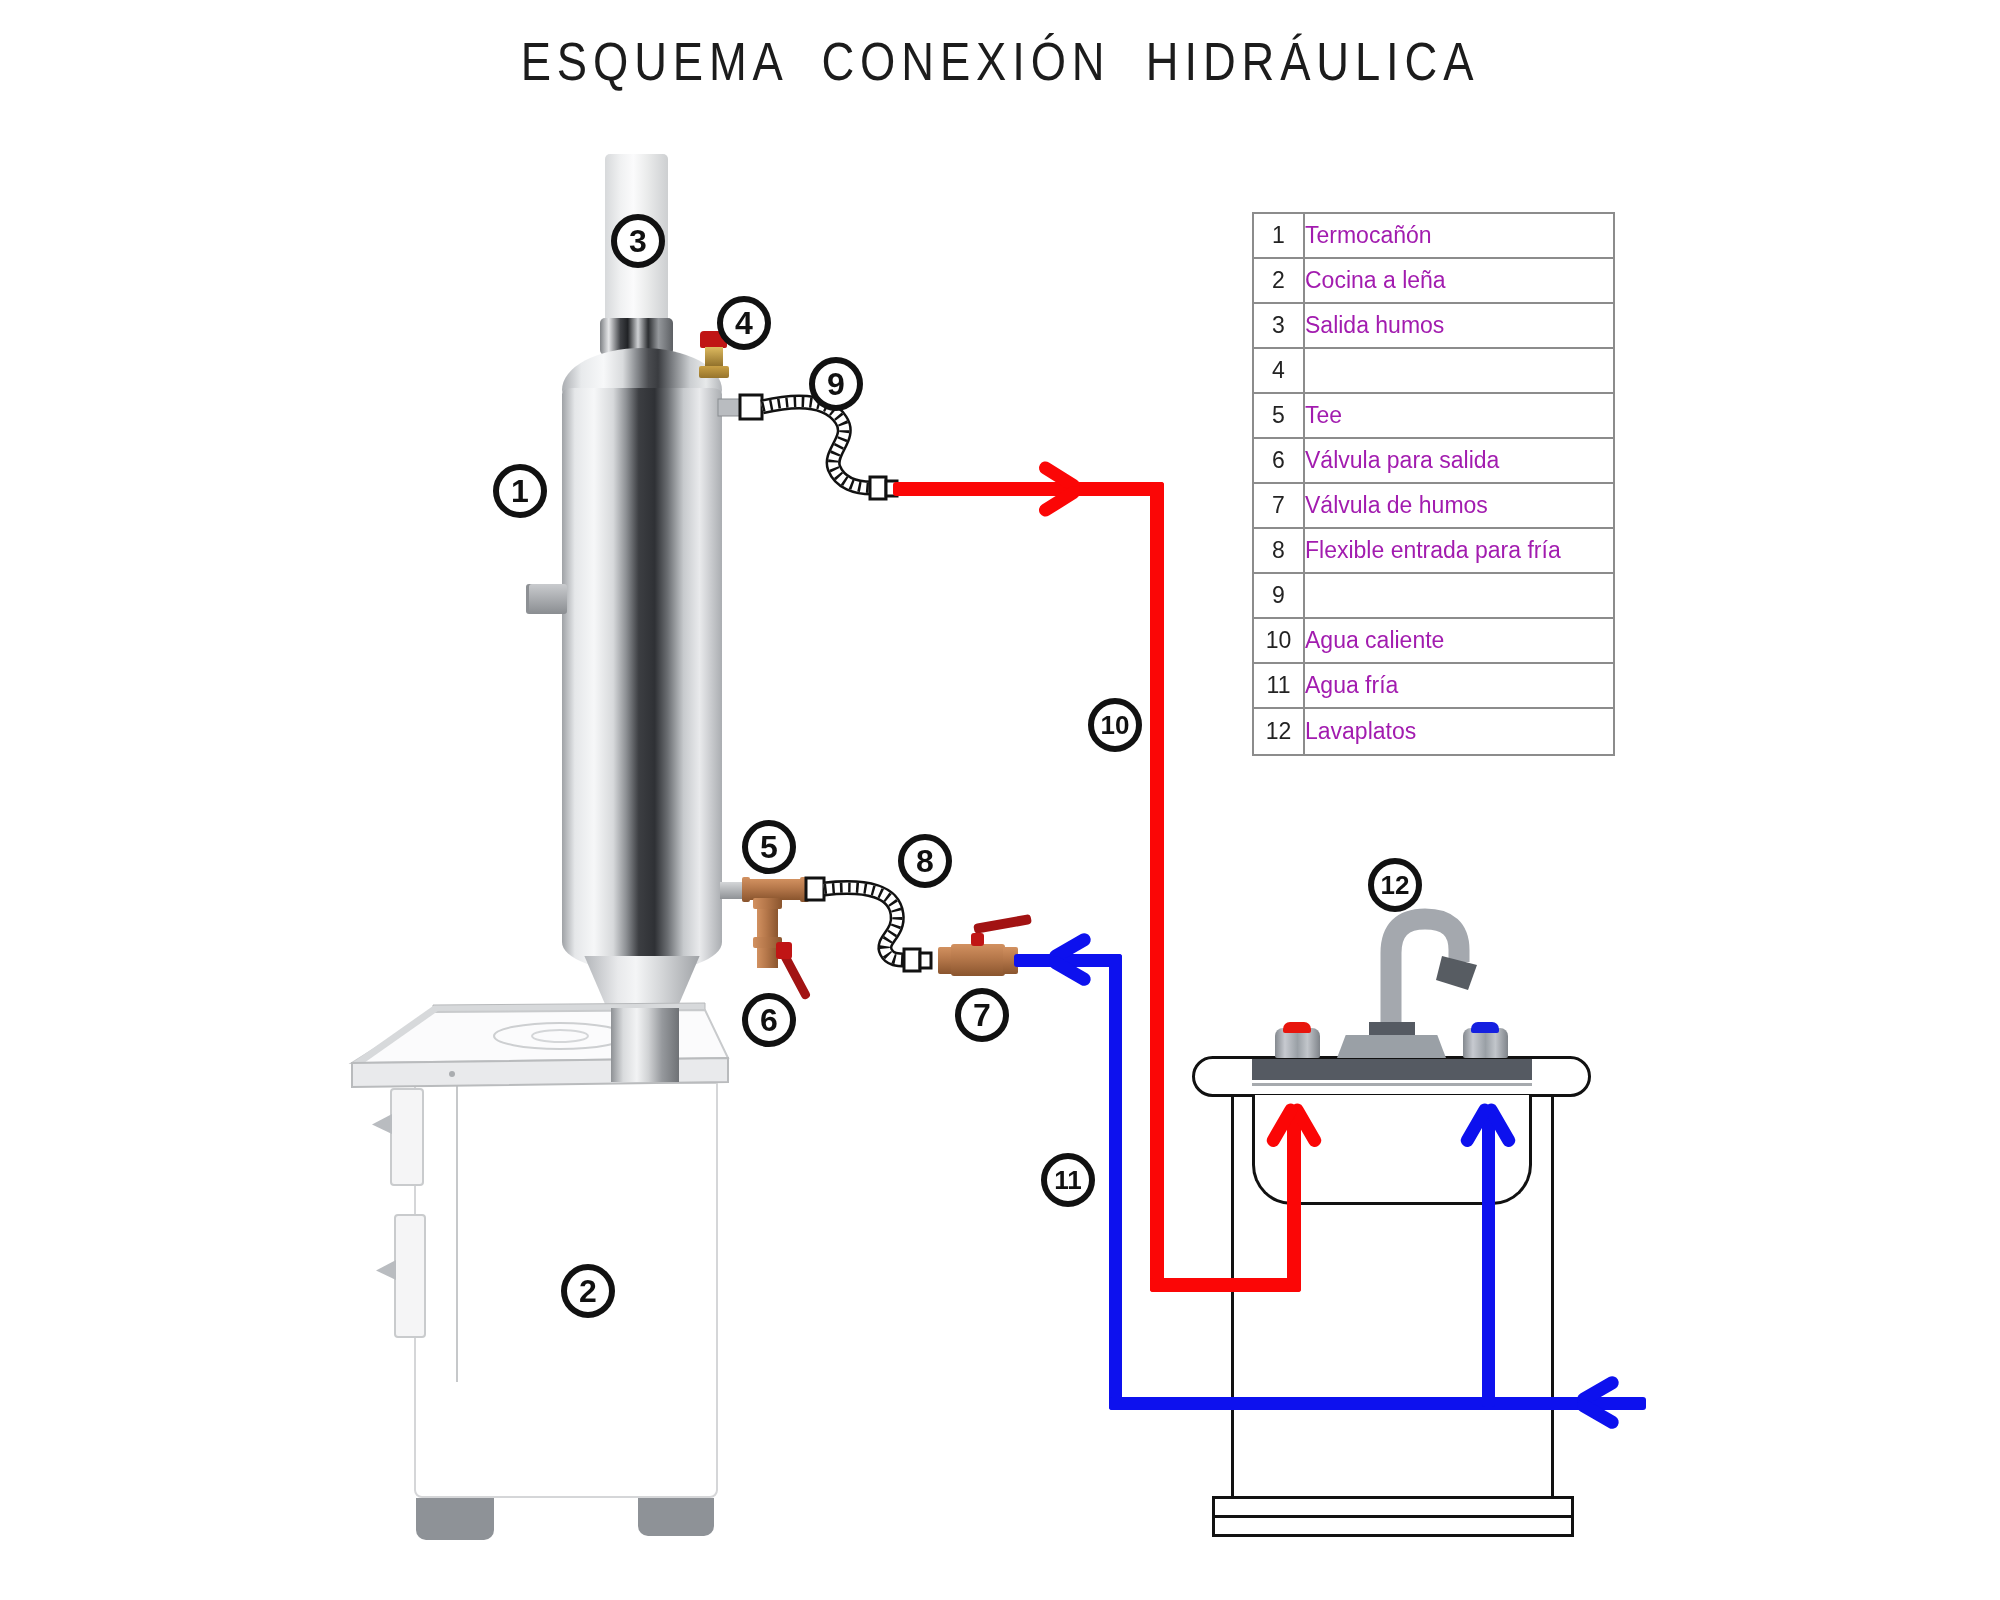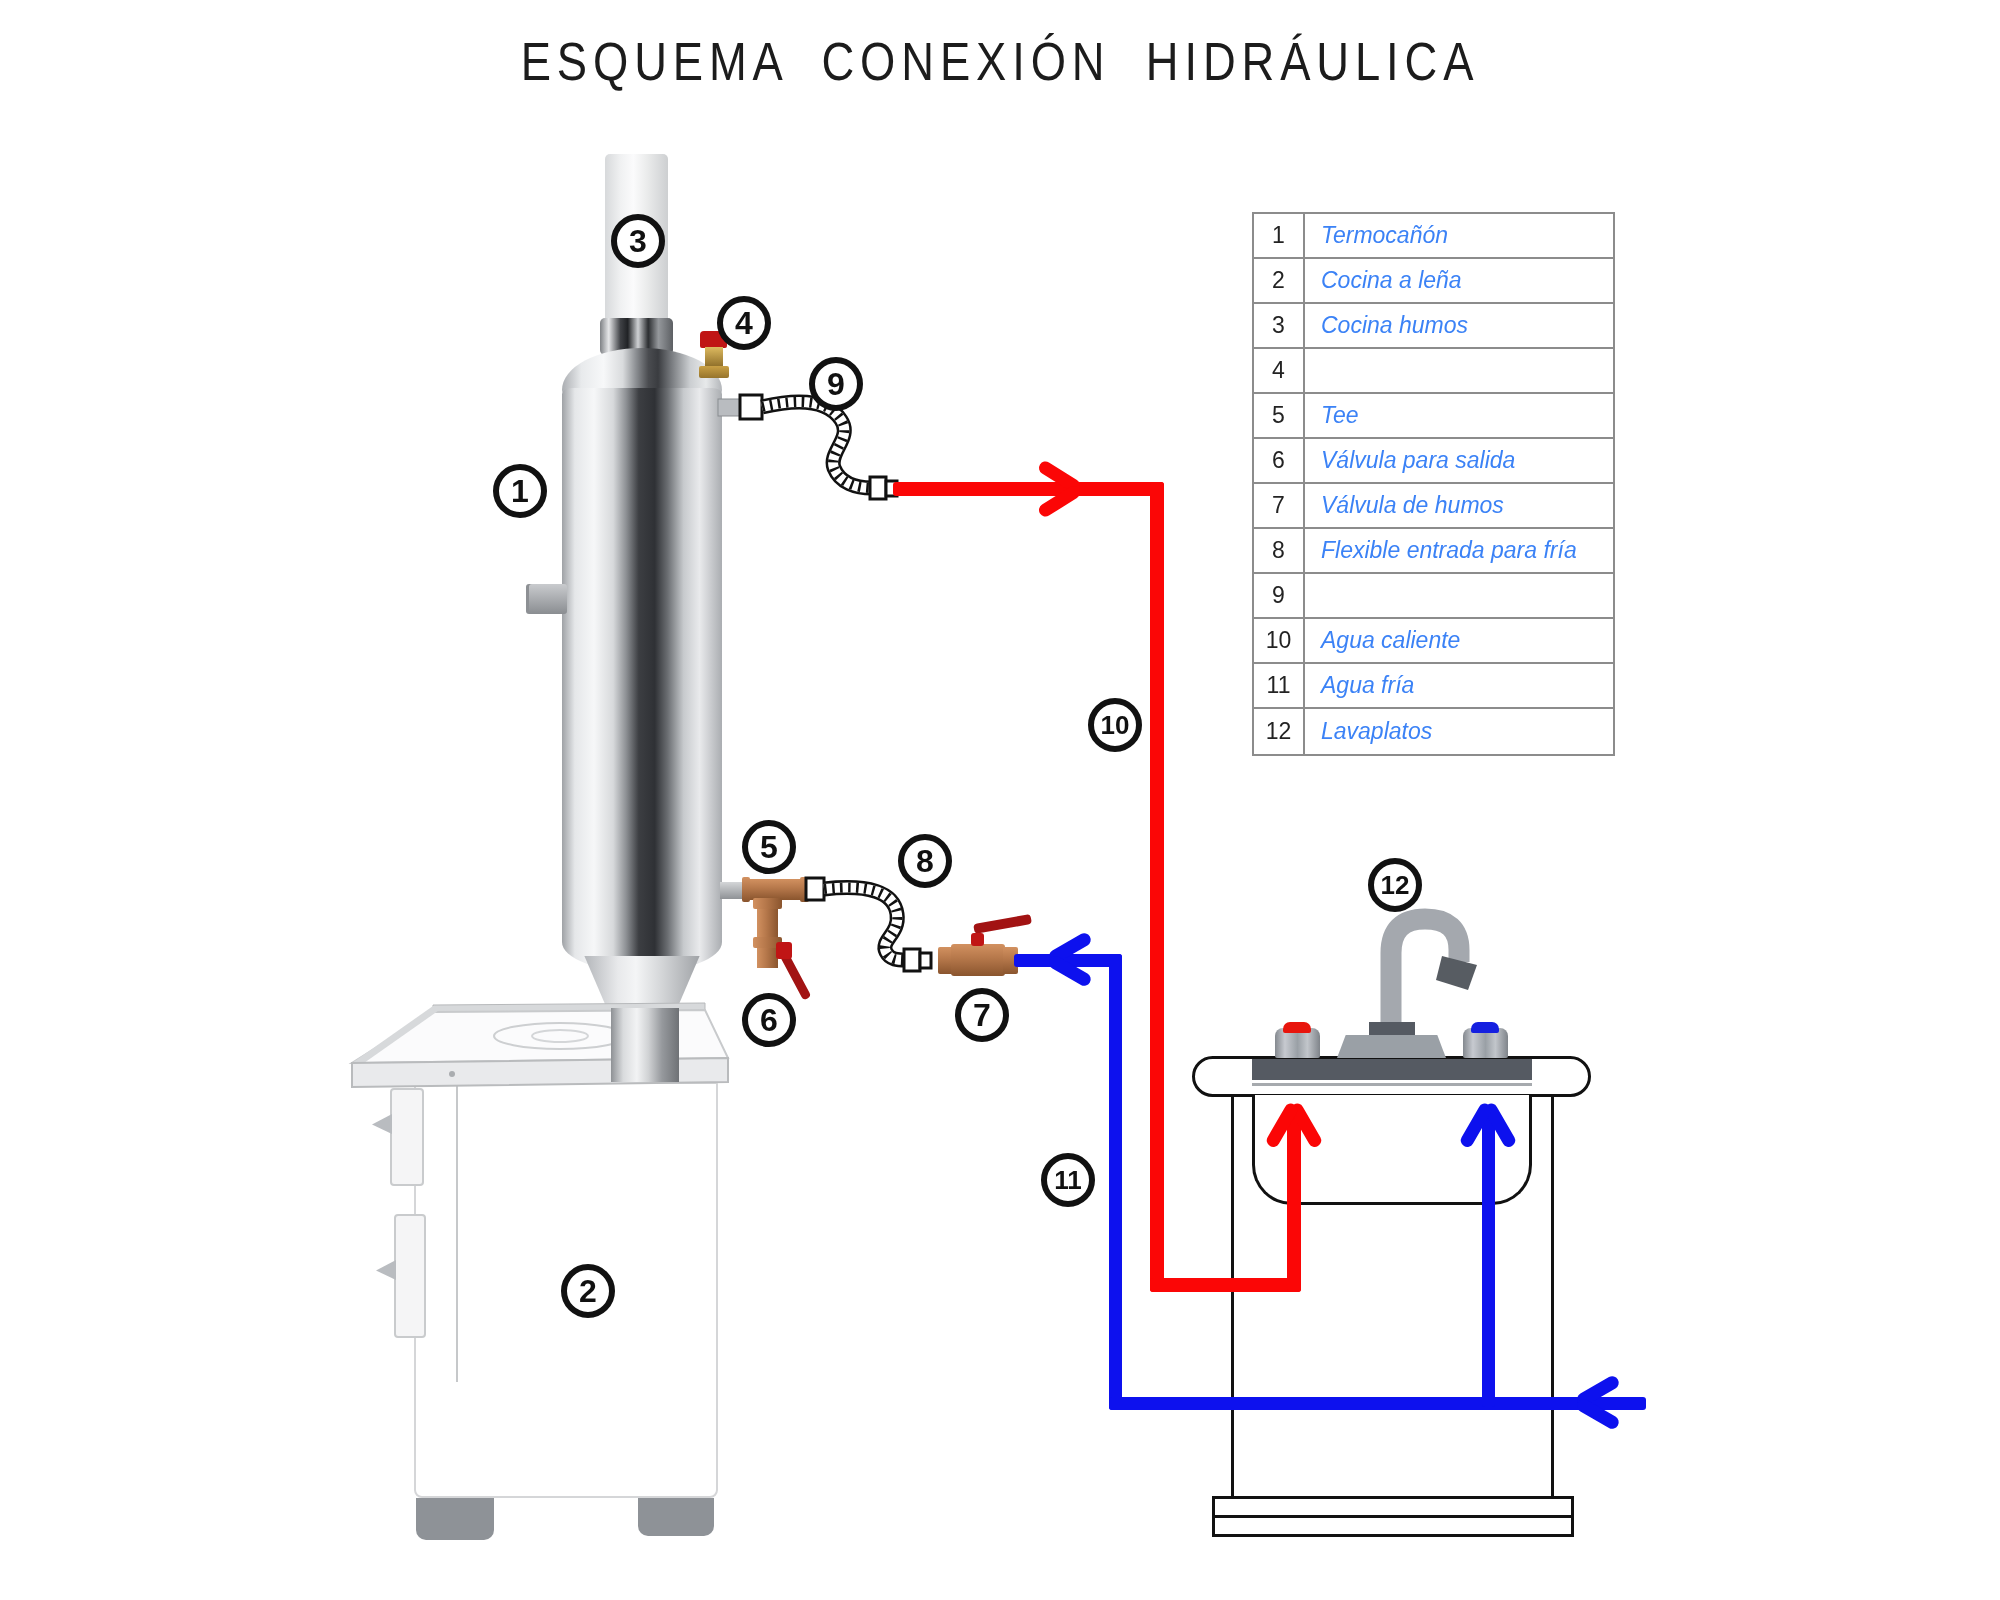--- a/index.html
+++ b/index.html
@@ -12,21 +12,21 @@
          font-size:54px;letter-spacing:7px;word-spacing:20px;color:#1c1c1c;
          font-weight:400;transform:scaleX(.84);transform-origin:50% 50%;z-index:9;}
 
   
   .legend{position:absolute;left:1252px;top:212px;width:363px;border:2px solid #8c8c8c;
           background:#fff;z-index:9;box-sizing:border-box;}
   .legend-row{display:flex;height:45px;box-sizing:border-box;}
   .legend-row:not(:last-child){border-bottom:2px solid #8c8c8c;}
   .legend-num{width:51px;border-right:2px solid #8c8c8c;display:flex;align-items:center;
               justify-content:center;font-size:23px;color:#232323;box-sizing:border-box;}
-  .legend-label{flex:1;display:flex;align-items:center;padding-left:16px;font-size:23px;color:#3b82f6;font-style:italic;}
+  .legend-label{flex:1;display:flex;align-items:center;font-size:23px;color:#a21caf;}
 
   
   .callout{position:absolute;width:54px;height:54px;border:6px solid #111;border-radius:50%;
            background:#fff;box-sizing:border-box;display:flex;align-items:center;justify-content:center;
            font-weight:bold;color:#111;z-index:8;}
 
   
   .chimney{left:605px;top:154px;width:63px;height:168px;border-radius:5px 5px 0 0;
     background:linear-gradient(90deg,#d7d9db 0%,#f0f1f2 25%,#fbfbfc 45%,#eceded 65%,#cdcfd1 100%);}
   .collar{left:600px;top:318px;width:73px;height:37px;border-radius:5px;
@@ -120,21 +120,21 @@
         <div class="legend-label">Termocañón</div>
       </div>
 
       <div class="legend-row">
         <div class="legend-num">2</div>
         <div class="legend-label">Cocina a leña</div>
       </div>
 
       <div class="legend-row">
         <div class="legend-num">3</div>
-        <div class="legend-label">Cocina humos</div>
+        <div class="legend-label">Salida humos</div>
       </div>
 
       <div class="legend-row">
         <div class="legend-num">4</div>
       </div>
 
       <div class="legend-row">
         <div class="legend-num">5</div>
         <div class="legend-label">Tee</div>
       </div>

